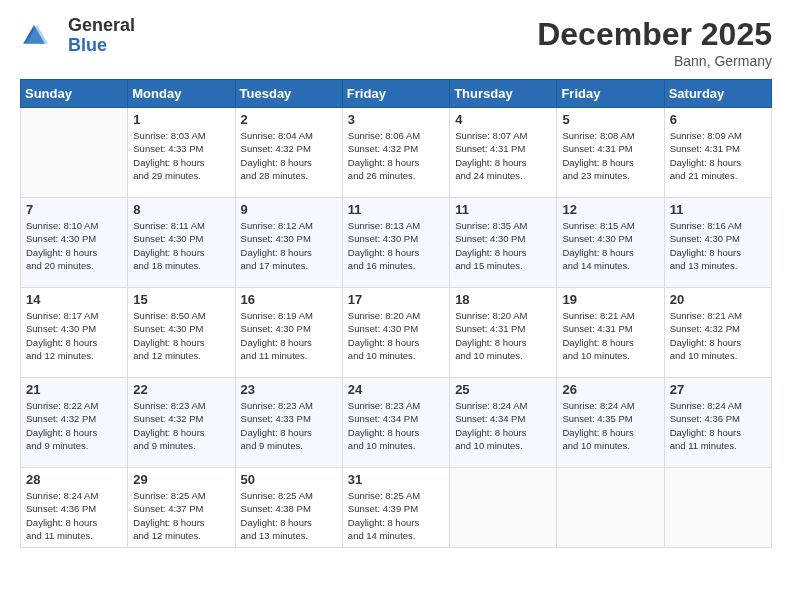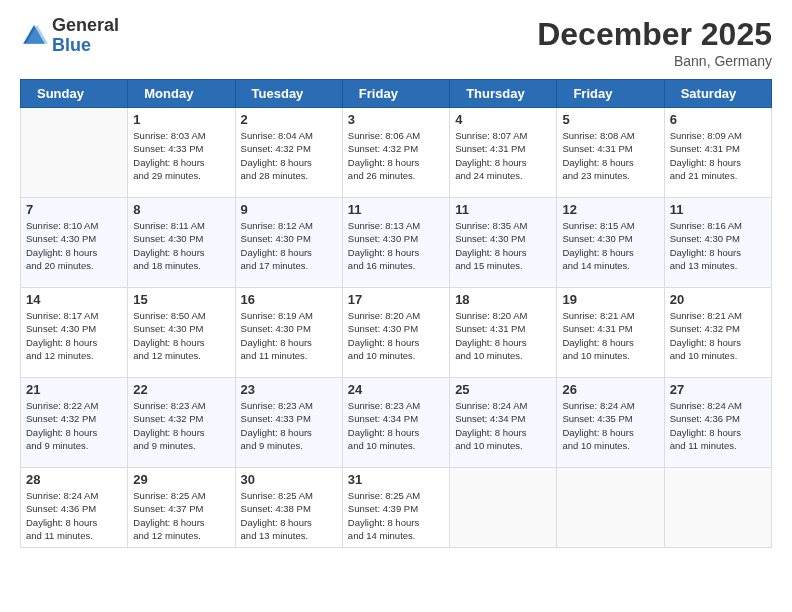--- a/index.html
+++ b/index.html
@@ -12,21 +12,21 @@
     }
     .header {
       display: flex;
       justify-content: space-between;
       align-items: flex-start;
       margin-bottom: 10px;
     }
     .logo {
       display: flex;
       align-items: center;
-      gap: 4px;
+      gap: 20px;
     }
     .logo-text {
       font-size: 18px;
       font-weight: bold;
       line-height: 1.1;
     }
     .logo-general { color: #333; }
     .logo-blue { color: #2a6db5; }
     .logo-icon {
       width: 28px;
@@ -47,21 +47,21 @@
     .calendar-table {
       width: 100%;
       border-collapse: collapse;
       border: 1px solid #ccc;
     }
     .calendar-table th {
       background-color: #2a6db5;
       color: #fff;
       font-size: 13px;
       font-weight: bold;
-      padding: 6px 16px;
+      padding: 6px 4px;
       text-align: left;
       border: 1px solid #1a5a9a;
     }
     .calendar-table td {
       width: calc(100% / 7);
       vertical-align: top;
       border: 1px solid #ddd;
       padding: 4px 5px;
       font-size: 10px;
       color: #333;
@@ -330,21 +330,21 @@
 and 11 minutes.</div>
         </td>
         <td>
           <span class="day-number">29</span>
           <div class="day-info" style="white-space: pre-line;">Sunrise: 8:25 AM
 Sunset: 4:37 PM
 Daylight: 8 hours
 and 12 minutes.</div>
         </td>
         <td>
-          <span class="day-number">30</span>
+          <span class="day-number">50</span>
           <div class="day-info" style="white-space: pre-line;">Sunrise: 8:25 AM
 Sunset: 4:38 PM
 Daylight: 8 hours
 and 13 minutes.</div>
         </td>
         <td>
           <span class="day-number">31</span>
           <div class="day-info" style="white-space: pre-line;">Sunrise: 8:25 AM
 Sunset: 4:39 PM
 Daylight: 8 hours

